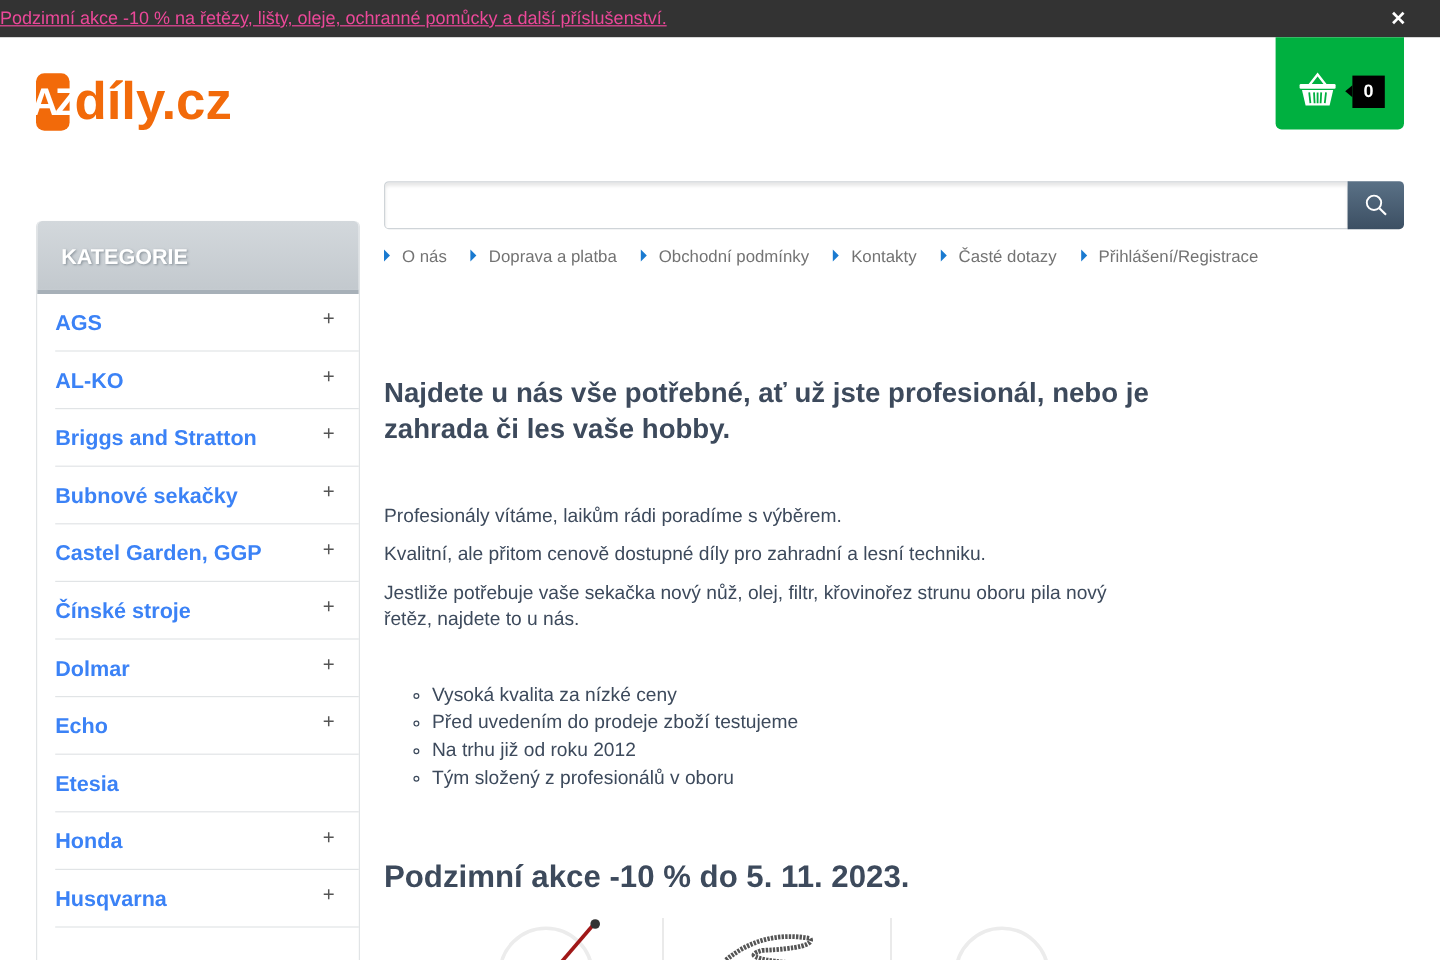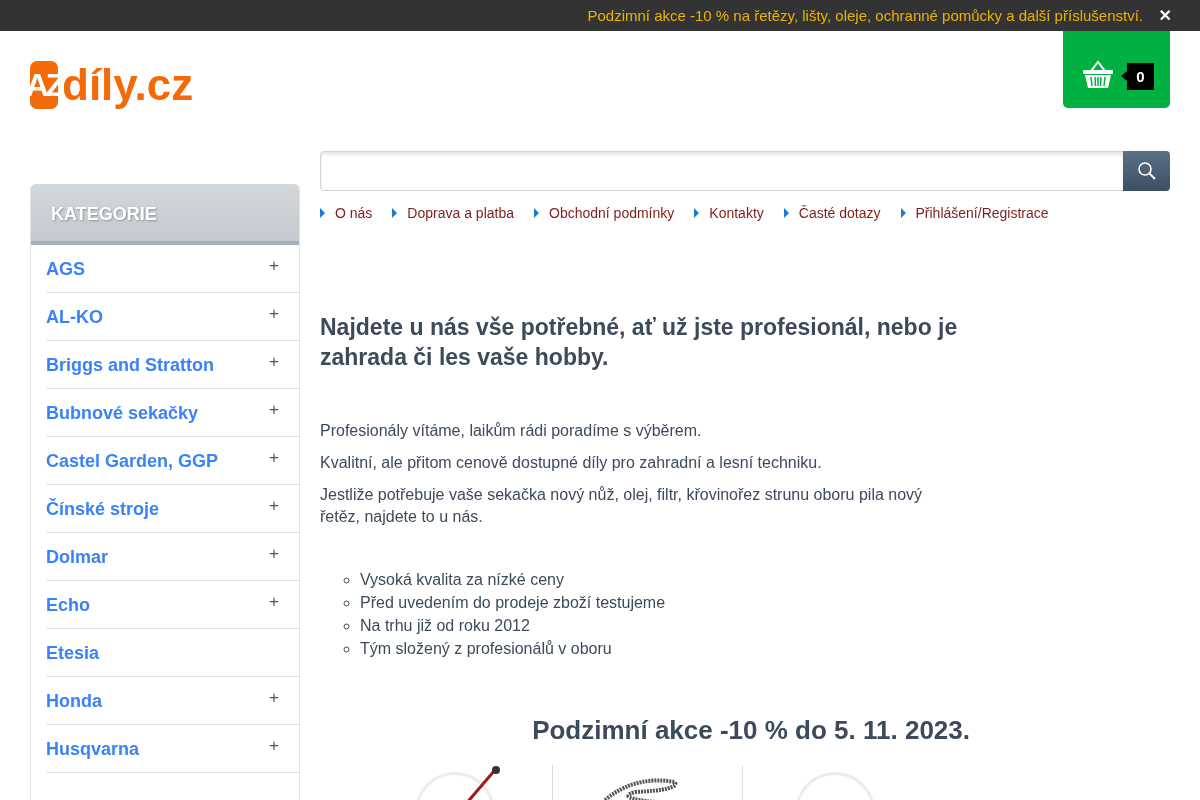--- a/index.html
+++ b/index.html
@@ -1,43 +1,43 @@
 <!DOCTYPE html>
 <html><head>
 <meta charset="utf-8">
 <style>
   * { box-sizing: border-box; margin: 0; padding: 0; }
   html, body { width: 1200px; height: 800px; overflow: hidden; background: #fff; font-family: "Liberation Sans", sans-serif; color: #3d4a5c; }
   .topbar { position: absolute; left: 0; top: 0; width: 1200px; height: 31px; background: #333333; }
-  .topbar a { position: absolute; left: 0; width: 1143px; top: 7px; text-align: right; color: #eab308; font-size: 15px; display: block; }
+  .topbar a { position: absolute; left: 0; width: 1143px; top: 7px; text-align: left; color: #ec4899; font-size: 15px; text-decoration: underline; display: block; }
   .topbar .close { position: absolute; right: 28px; top: 6px; color: #fff; font-size: 16px; font-weight: bold; cursor: pointer; }
   .logo { position: absolute; left: 30px; top: 61px; height: 48px; display: flex; align-items: center; }
   .logo .az { background: #f26a0a; color: #fff; font-weight: bold; font-size: 32px; border-radius: 7px; height: 48px; width: 28px; display:flex; align-items:center; justify-content:center; letter-spacing: -3px; }
   .logo .rest { color: #f26a0a; font-weight: bold; font-size: 44px; margin-left: 4px; }
   .cart { position: absolute; left: 1063px; top: 31px; width: 107px; height: 77px; background: #00b040; border-radius: 0 0 5px 5px; }
   .cart svg { position: absolute; left: 19px; top: 28px; }
   .cart .badge { position: absolute; left: 64px; top: 32px; width: 27px; height: 27px; background: #000; color: #fff; font-weight: bold; font-size: 15px; display:flex; align-items:center; justify-content:center; }
   .cart .badge:before { content: ""; position: absolute; left: -6px; top: 8px; border-right: 6px solid #000; border-top: 5px solid transparent; border-bottom: 5px solid transparent; }
   .search { position: absolute; left: 320px; top: 151px; width: 850px; height: 40px; }
   .search input { position: absolute; left: 0; top: 0; width: 804px; height: 40px; border: 1px solid #cfd4d8; border-radius: 4px 0 0 4px; background: #fff; box-shadow: inset 0 3px 3px #e8e8e8; }
   .search button { position: absolute; left: 803px; top: 0; width: 47px; height: 40px; border: none; border-radius: 0 4px 4px 0; background: linear-gradient(#5a7186, #3c4f63); cursor: pointer; display:flex; align-items:center; justify-content:center; }
   .topnav { position: absolute; left: 320px; top: 205px; display: flex; font-size: 14px; }
-  .topnav a { display: flex; align-items: center; color: #7f1d1d; text-decoration: none; margin-right: 20px; }
+  .topnav a { display: flex; align-items: center; color: #737373; text-decoration: none; margin-right: 20px; }
   .topnav a .arr { width: 0; height: 0; border-left: 5px solid #1a7ad0; border-top: 5px solid transparent; border-bottom: 5px solid transparent; margin-right: 10px; }
   .sidebar { position: absolute; left: 30px; top: 184px; width: 270px; height: 640px; border: 1px solid #e1e4e6; border-top: none; border-radius: 5px 5px 0 0; }
   .sidebar .head { height: 61px; background: linear-gradient(#d3d8dc, #c3c9ce); border-radius: 5px 5px 0 0; border-bottom: 4px solid #a7b0b8; position: relative; }
   .sidebar .head span { position: absolute; left: 20px; top: 20px; color: #fff; font-weight: bold; font-size: 18px; text-shadow: 1px 1px 2px #8a939b; }
   .cat { position: relative; height: 48px; margin-left: 15px; border-bottom: 1px solid #e1e4e6; cursor: pointer; }
   .cat .lbl { position: absolute; left: 0; top: 14px; font-size: 18px; font-weight: bold; color: #3b82f6; white-space: nowrap; }
   .cat .plus { position: absolute; left: 223px; top: 11px; font-size: 17px; color: #555; }
   .main { position: absolute; left: 320px; top: 312px; width: 640px; }
   .main h1 { font-size: 23px; line-height: 30px; font-weight: bold; color: #3d4a5c; }
   .main p { font-size: 16px; line-height: 22px; margin-bottom: 10px; }
   .main ul { margin-top: 40px; padding-left: 40px; list-style: circle; font-size: 16px; line-height: 23px; }
-  .promo { position: absolute; left: 320px; top: 715px; width: 650px; text-align: right; font-size: 26px; font-weight: bold; color: #3d4a5c; }
+  .promo { position: absolute; left: 320px; top: 715px; width: 650px; text-align: left; font-size: 26px; font-weight: bold; color: #3d4a5c; }
   .products { position: absolute; left: 380px; top: 765px; width: 560px; height: 40px; }
   .sep { position: absolute; top: 0; width: 1px; height: 40px; background: #dcdcdc; }
   .circ { position: absolute; top: 7px; width: 80px; height: 80px; border: 3px solid #ececec; border-radius: 50%; }
 </style>
 </head>
 <body>
 
 <div class="topbar">
   <a>Podzimní akce -10 % na řetězy, lišty, oleje, ochranné pomůcky a další příslušenství.</a>
   <span class="close">✕</span>

